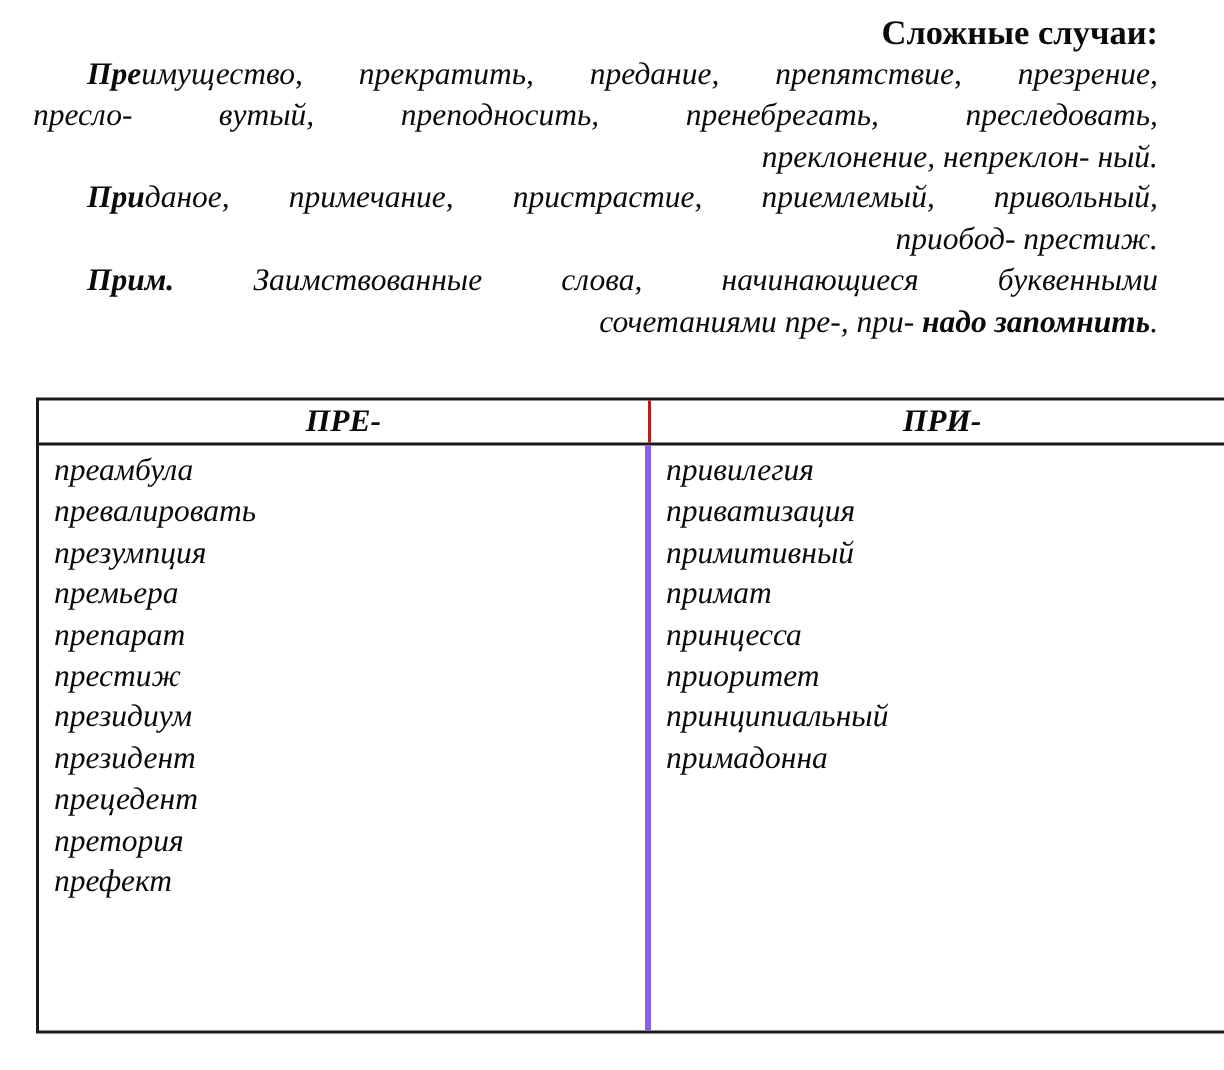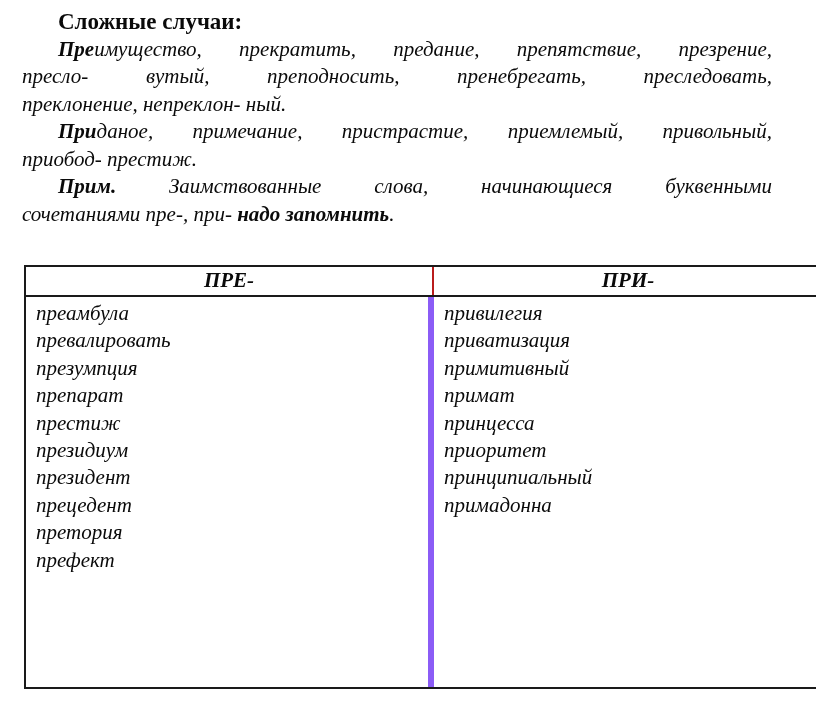--- a/index.html
+++ b/index.html
@@ -15,20 +15,21 @@
   .textblock {
     position: absolute;
     left: 22px;
     top: 8px;
     width: 750px;
   }
   .line {
     font-style: italic;
     font-size: 21px;
     line-height: 27.5px;
+    text-align: right;
   }
   .jline {
     text-align: justify;
     text-align-last: justify;
   }
   .ind { text-indent: 36px; }
   .title {
     font-style: normal;
     font-weight: bold;
     font-size: 23px;
@@ -60,21 +61,21 @@
     border-right: 2px solid #b91c1c;
   }
   .th-right { border-right: none; }
   .tbody {
     display: grid;
     grid-template-columns: 408px 1fr;
     height: calc(100% - 30px);
   }
   .td {
     padding: 3px 0 0 10px;
-    border-right: 6px solid #8b5cf6;
+    border-right: 4px solid #8b5cf6;
     font-style: italic;
     font-size: 21px;
     line-height: 27.4px;
     overflow: hidden;
   }
   .td-right { border-right: none; }
 </style>
 </head>
 <body>
 
@@ -102,20 +103,21 @@
       <div class="th">ПРЕ-</div>
       <div class="th th-right">ПРИ-</div>
     </div>
 
     <div class="tbody">
 
       <div class="td">
         <div>преамбула</div>
         <div>превалировать</div>
         <div>презумпция</div>
+        <div>премьера</div>
         <div>препарат</div>
         <div>престиж</div>
         <div>президиум</div>
         <div>президент</div>
         <div>прецедент</div>
         <div>претория</div>
         <div>префект</div>
       </div>
 
       <div class="td td-right">

